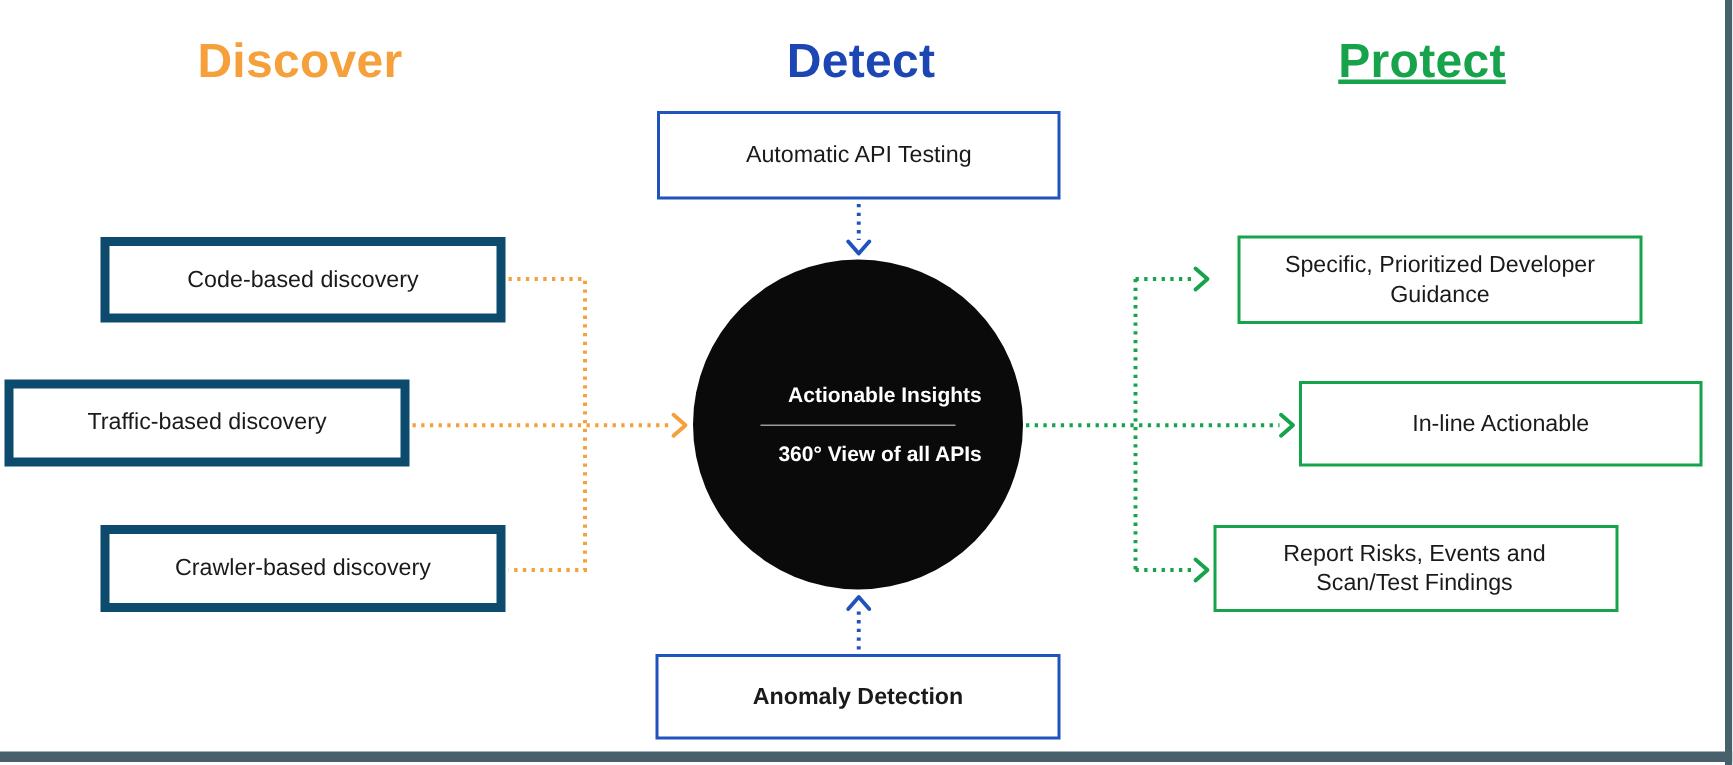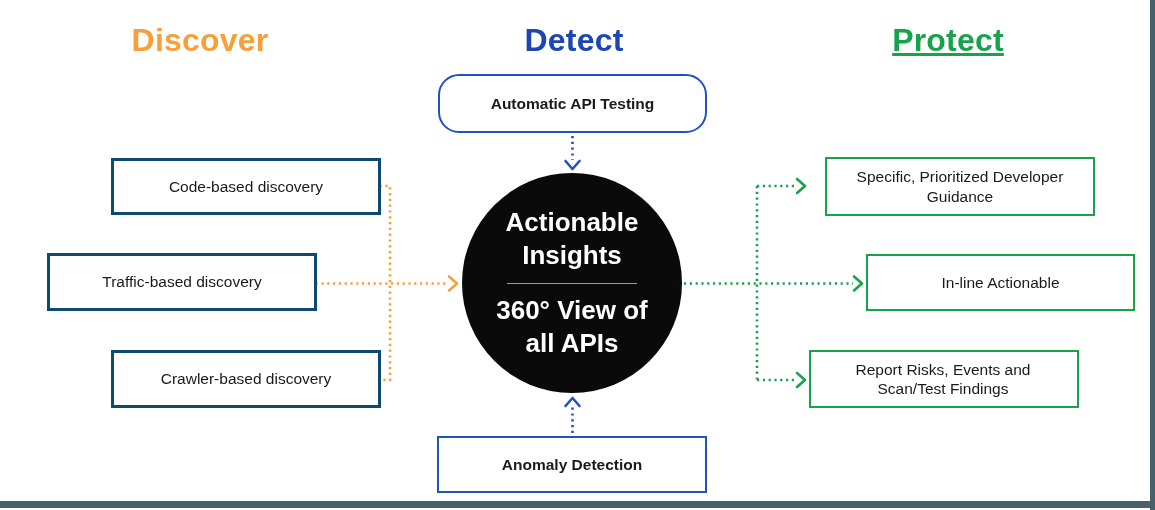--- a/index.html
+++ b/index.html
@@ -50,24 +50,24 @@
     background: #ffffff;
     display: flex;
     align-items: center;
     justify-content: center;
     text-align: center;
     font-size: 15.5px;
     line-height: 1.25;
     color: #1a1a1a;
     padding: 4px 12px;
   }
-  .orange-border { border: 3px solid #0c4a6e; margin-left: 44px; }
+  .orange-border { border: 6px solid #0c4a6e; }
   .blue-border   { border: 2px solid #2153BE; }
   .green-border  { border: 2px solid #17A34C; }
-  .bold-label    { font-weight: 700; border-radius: 21px; }
+  .bold-label    { font-weight: 400; }
   .semibold-label{ font-weight: 600; }
 
   
   .box-code     { left: 67px;  top: 158px; width: 270px; height: 57px; }
   .box-traffic  { left: 3px;   top: 253px; width: 270px; height: 58px; }
   .box-crawler  { left: 67px;  top: 350px; width: 270px; height: 58px; }
   .box-autotest { left: 438px; top: 74px;  width: 269px; height: 59px; }
   .box-anomaly  { left: 437px; top: 436px; width: 270px; height: 57px; }
   .box-specific { left: 809px; top: 157px; width: 270px; height: 59px; margin-left: 16px; }
   .box-inline   { left: 866px; top: 254px; width: 269px; height: 57px; }
@@ -82,23 +82,24 @@
     border-radius: 50%;
     display: flex;
     flex-direction: column;
     align-items: center;
     justify-content: center;
     color: #ffffff;
     text-align: center;
   }
   .circle-text {
     width: 165px;
-    font-size: 26px;
+    font-size: 14px;
     font-weight: 700;
     line-height: 1.28;
+    text-align: right;
   }
   .circle-divider {
     width: 130px;
     height: 1px;
     background: #9a9a9a;
     margin: 10px 0;
   }
 
   
   .connectors {

